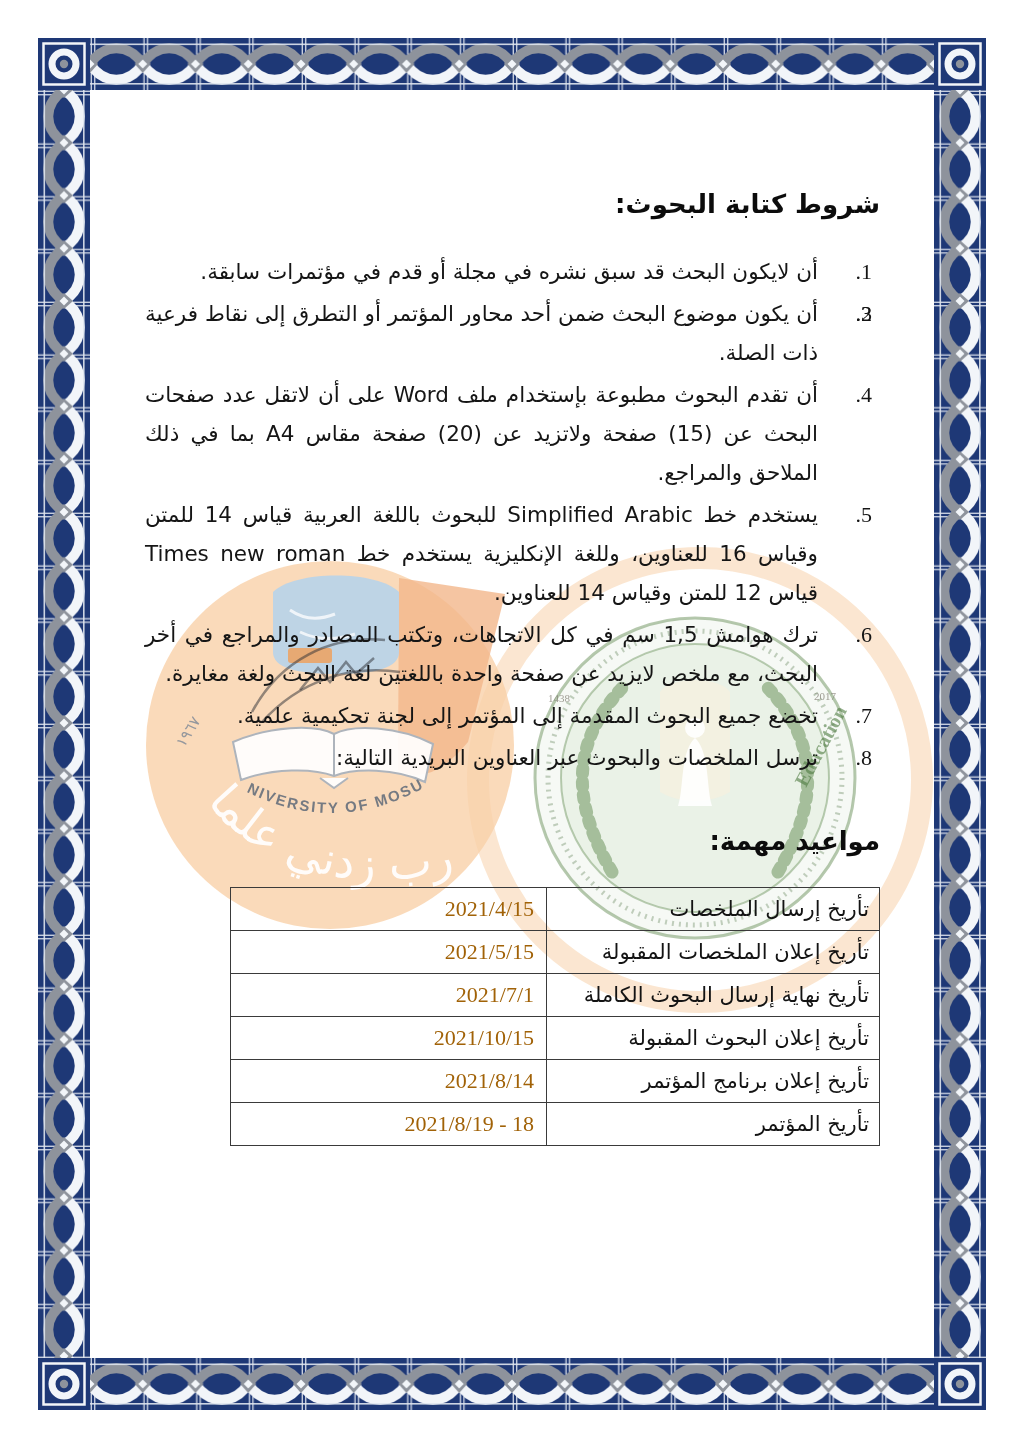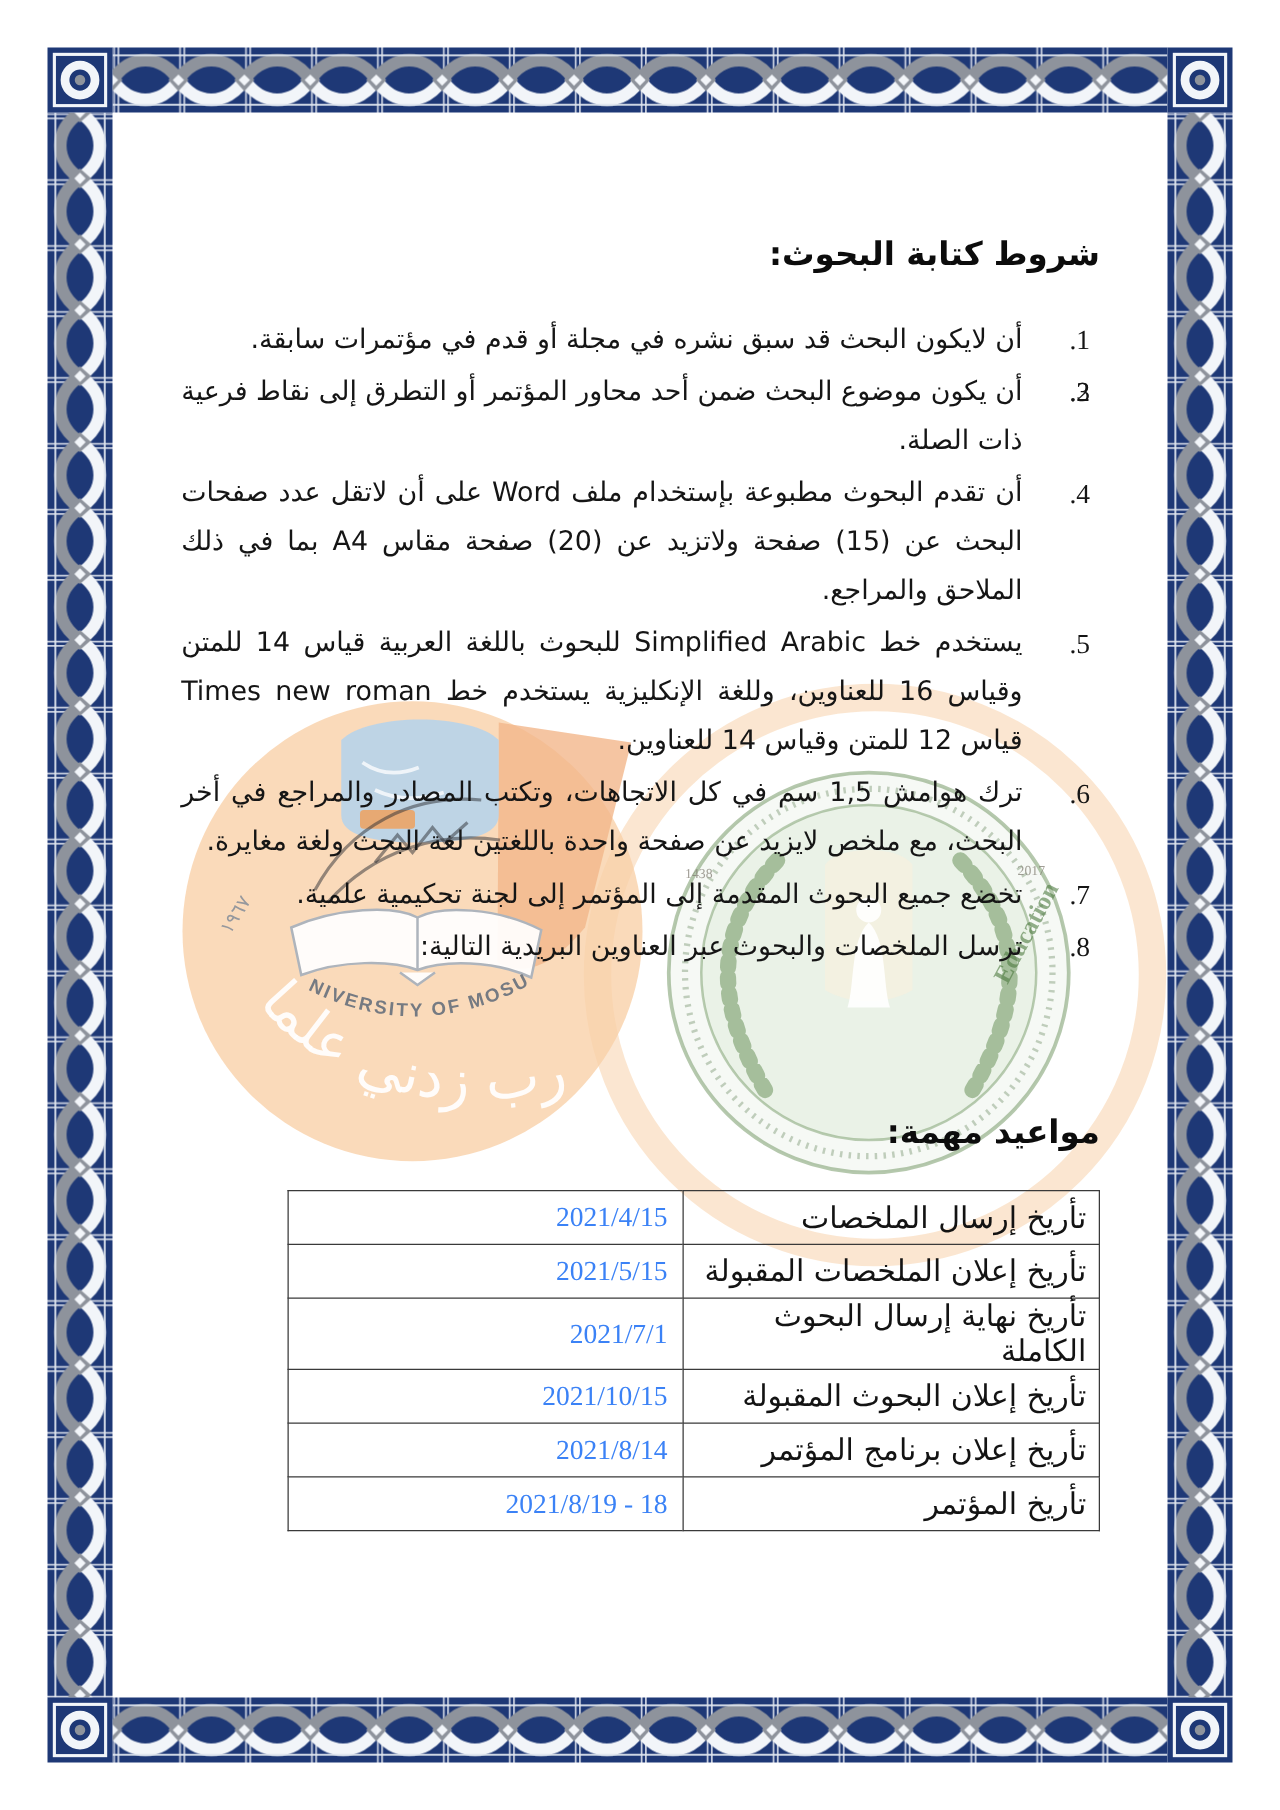--- a/index.html
+++ b/index.html
@@ -5,35 +5,35 @@
   html,body{margin:0;padding:0;background:#ffffff;}
   .page{position:relative;width:1024px;height:1448px;background:#ffffff;overflow:hidden;
         font-family:"DejaVu Sans",sans-serif;color:#111;}
   .frame,.watermark{position:absolute;left:0;top:0;}
   .frame{z-index:0;}
   .watermark{z-index:1;}
   .content{position:absolute;left:90px;top:90px;width:844px;height:984px;z-index:2;
            direction:rtl;box-sizing:border-box;padding:96px 54px 0 55px;}
   h1.sec-title,h2.sec-title{font-size:26px;font-weight:bold;margin:0 0 30px 0;
            text-align:right;line-height:36px;color:#0c0c0c;}
-  h2.sec-title{margin:111px 0 28px 0;}
+  h2.sec-title{margin:46px 0 28px 0;}
   .rules{}
   .li{position:relative;padding-right:62px;margin-bottom:3px;font-size:21.5px;
       line-height:39px;text-align:justify;color:#151515;}
   .li .num{position:absolute;right:8px;top:0;font-family:"Liberation Serif",serif;
       font-size:22px;}
   .emails{margin:12px 0 0 0;margin-left:116px;text-align:center;direction:ltr;}
   .email-line{line-height:39px;}
   .email{display:inline-block;background:#ffffff;padding:0 6px;
          font-family:"Liberation Serif",serif;font-weight:bold;font-size:24px;color:#060606;}
   table.sched{border-collapse:collapse;width:650px;direction:rtl;}
   table.sched td{border:1.5px solid #3a3a3a;height:42px;vertical-align:middle;}
-  td.lab{font-size:24px;text-align:right;padding:0 10px;color:#131313;width:312px;}
+  td.lab{font-size:21px;text-align:right;padding:0 10px;color:#131313;width:312px;}
   td.dat{font-family:"Liberation Serif",serif;font-size:22px;text-align:right;
-         padding:0 12px;color:#3b82f6;}
+         padding:0 12px;color:#a16207;}
 </style>
 </head>
 <body>
 
 <div class="page">
 
   <svg class="frame" width="1024" height="1448" viewBox="0 0 1024 1448">
     <defs>
       <pattern id="ph" x="90" y="38" width="52.75" height="52" patternUnits="userSpaceOnUse">
         <rect width="53" height="52" fill="#1e3876"></rect>

